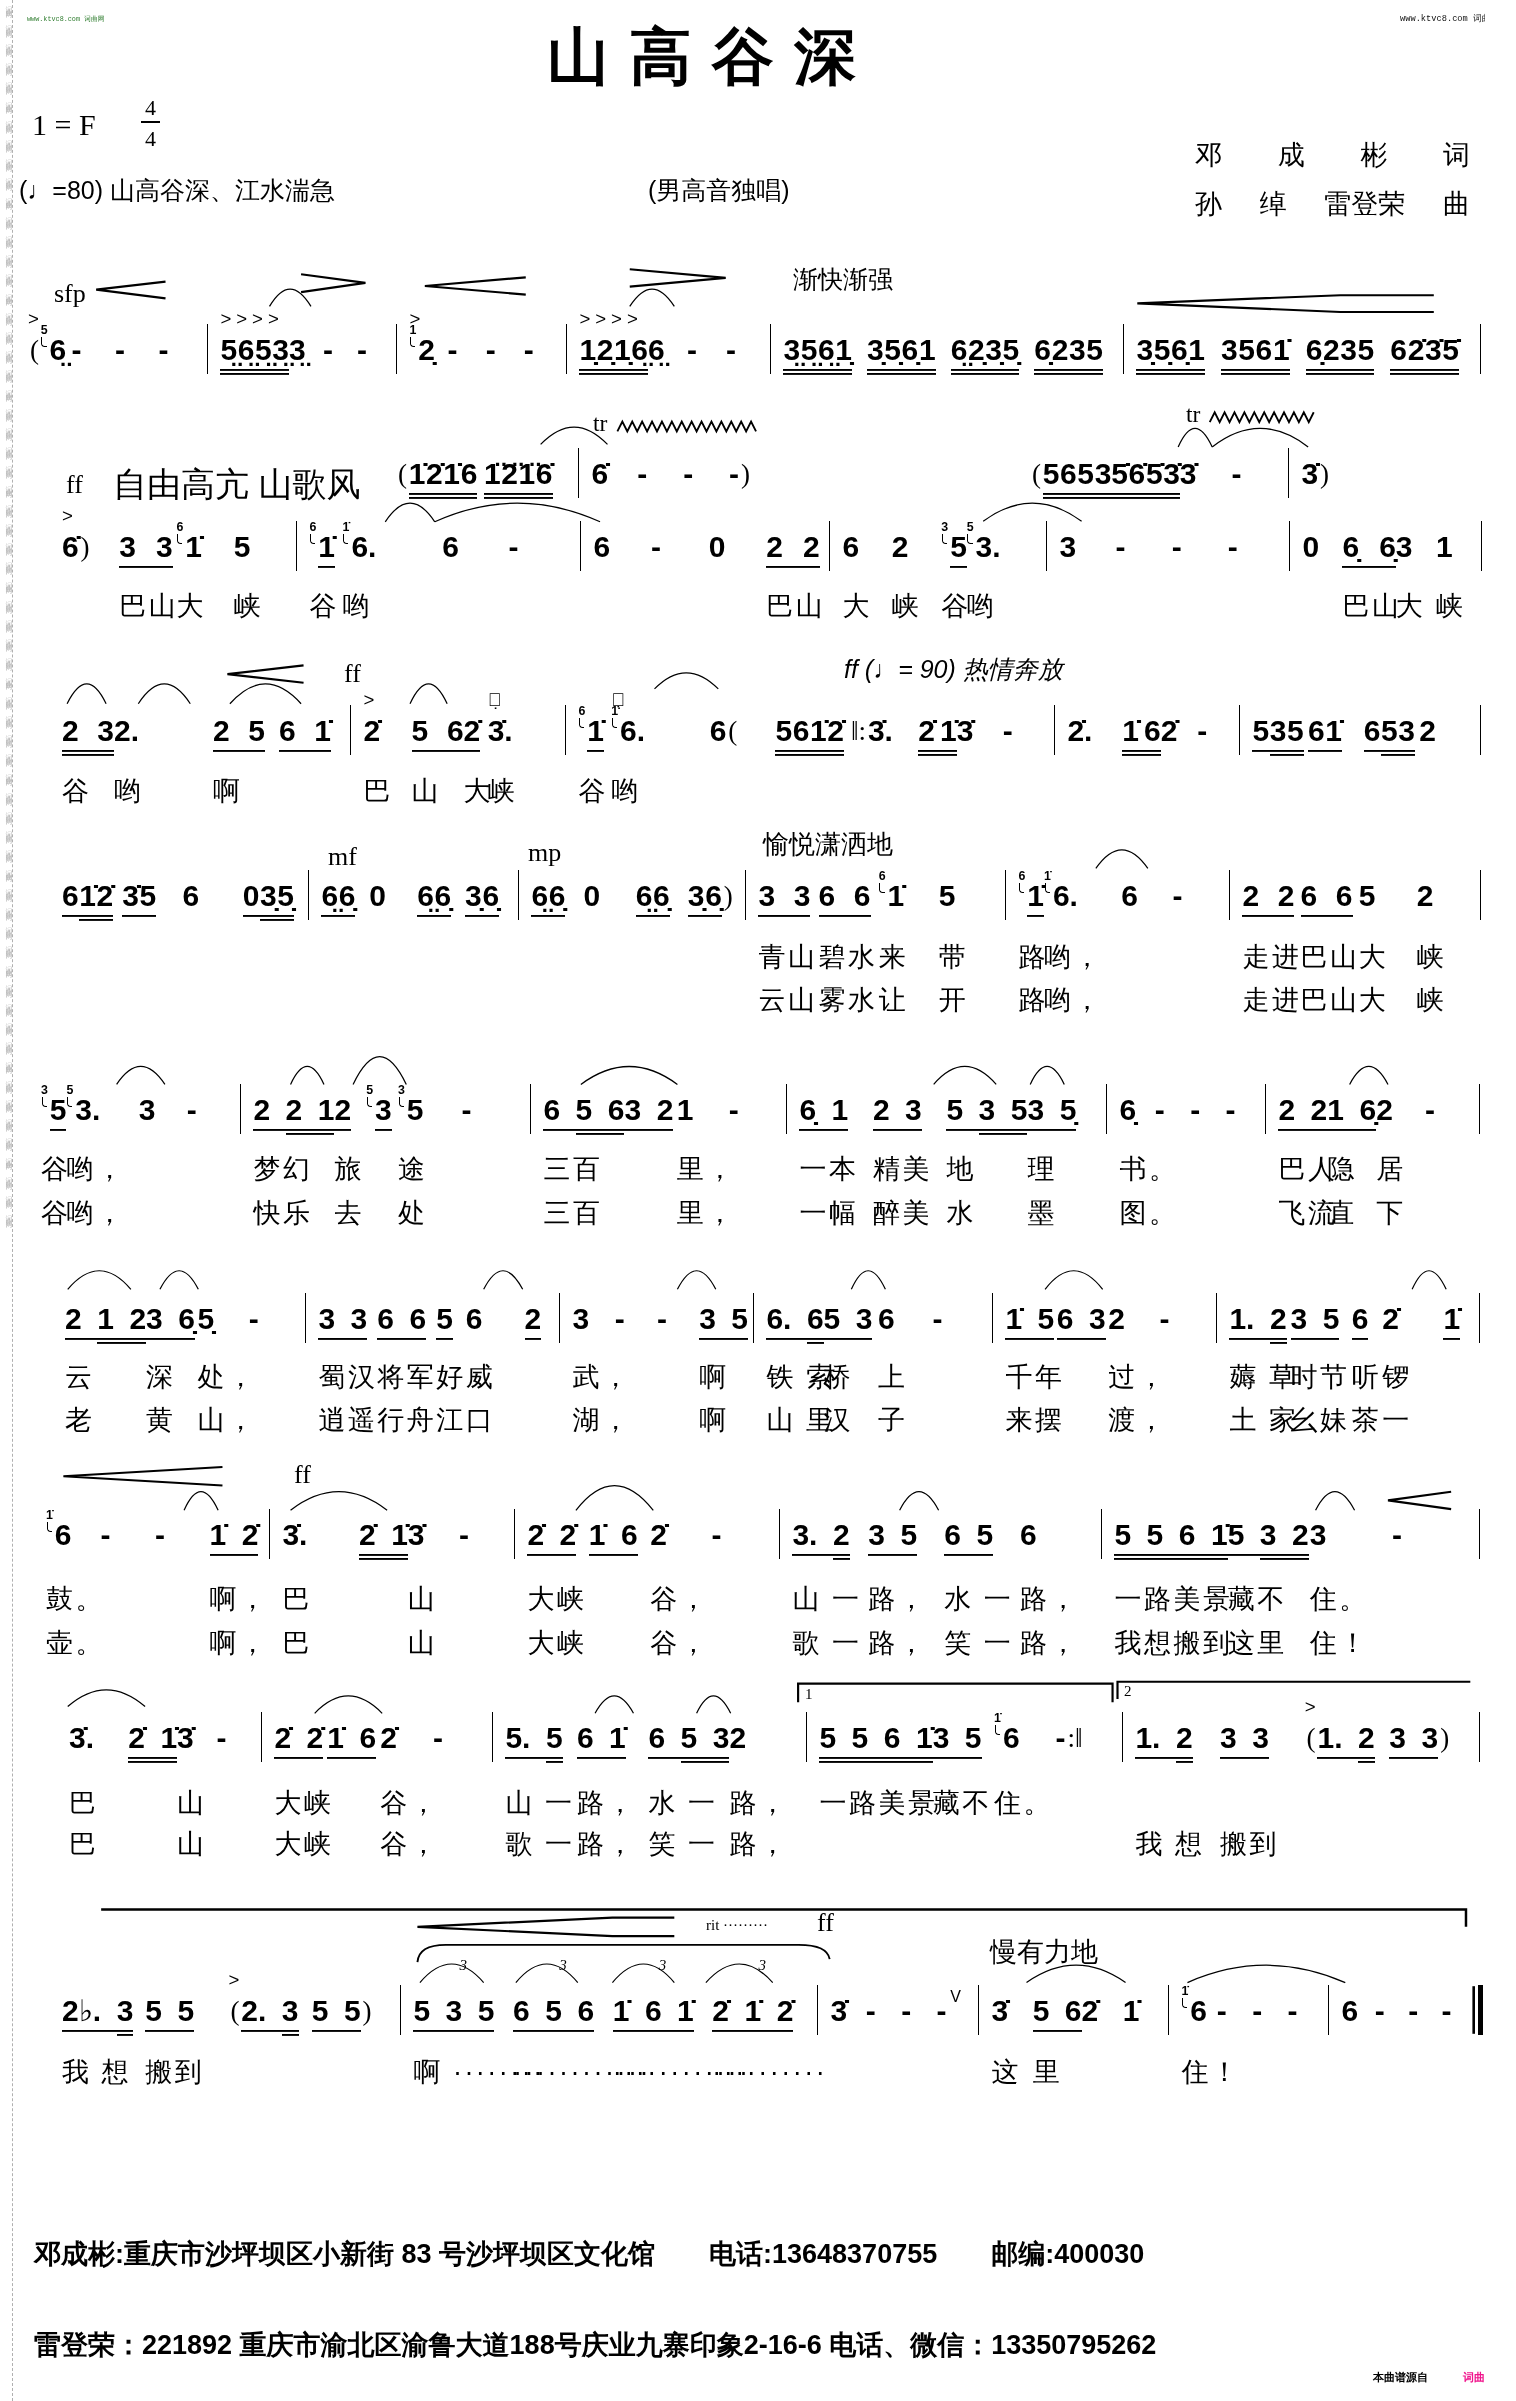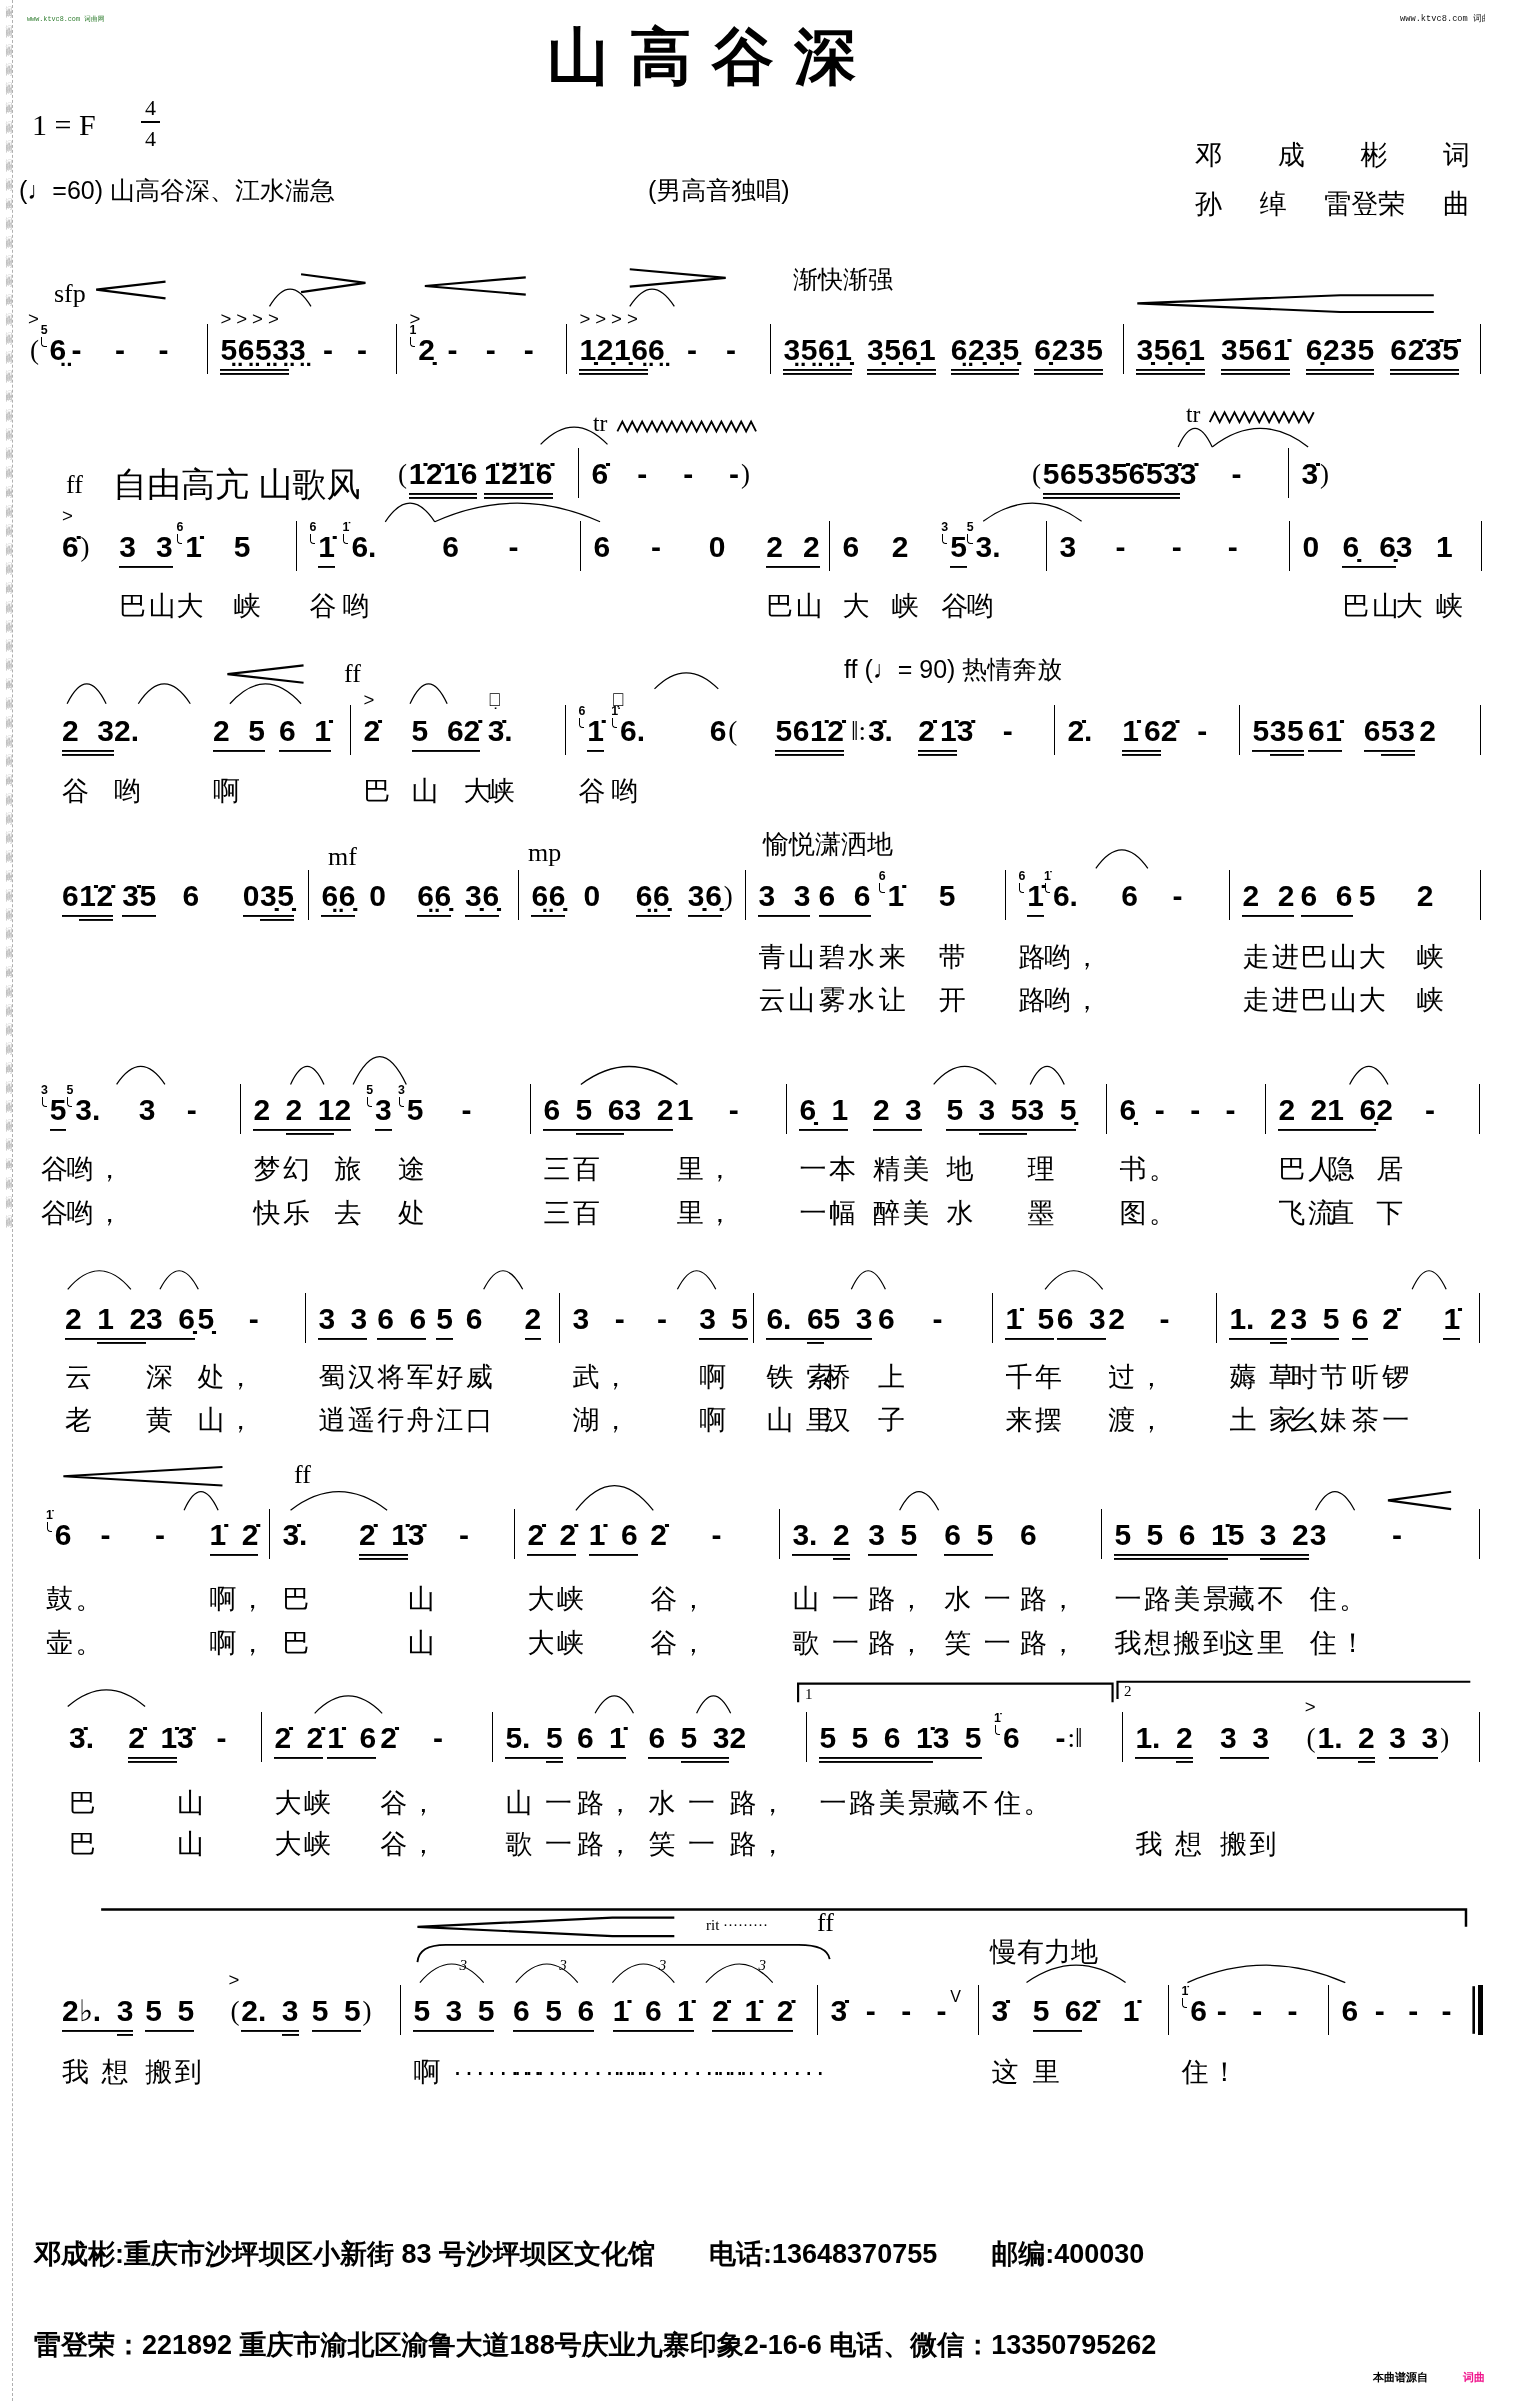--- a/index.html
+++ b/index.html
@@ -53,21 +53,21 @@
   <div class="abs wm-l">www.ktvc8.com 词曲网</div>
   <div class="abs wm-r">www.ktvc8.com 词曲网</div>
 
   <div class="abs title">山高谷深</div>
   <div class="abs key">1 = F</div>
   <div class="abs tsig">
     <span>4</span>
     <span class="bar"></span>
     <span>4</span>
   </div>
-  <div class="abs hdr" style="left:19px;top:177px;">(♩=60) 山高谷深、江水湍急</div>
+  <div class="abs hdr" style="left:19px;top:177px;">(♩=80) 山高谷深、江水湍急</div>
   <div class="abs hdr" style="left:648px;top:177px;">(男高音独唱)</div>
   <div class="abs credit" style="top:140px;">
     <span>邓</span>
     <span>成</span>
     <span>彬</span>
     <span>词</span>
   </div>
   <div class="abs credit" style="top:189px;">
     <span>孙</span>
     <span>绰</span>
@@ -75,21 +75,21 @@
     <span>曲</span>
   </div>
 
   <div class="dyn" style="left:54px;top:280px;">sfp</div>
   <div class="mk" style="left:793px;top:266px;">渐快渐强</div>
   <div class="dyn" style="left:66px;top:471px;">ff</div>
   <div class="mk" style="left:113px;top:471px;font-size:34px;">自由高亢 山歌风</div>
   <div class="dyn" style="left:593px;top:410px;font-size:23.5px;">tr</div>
   <div class="dyn" style="left:1186px;top:401px;font-size:23.5px;">tr</div>
   <div class="dyn" style="left:344px;top:660px;">ff</div>
-  <div class="mk" style="left:844px;top:656px;">ff (♩= 90) 热情奔放</div>
+  <div class="mk" style="left:844px;top:656px;font-style:italic;">ff (♩= 90) 热情奔放</div>
   <div class="dyn" style="left:328px;top:843px;">mf</div>
   <div class="dyn" style="left:528px;top:839px;">mp</div>
   <div class="mk" style="left:763px;top:831px;font-size:26px;">愉悦潇洒地</div>
   <div class="dyn" style="left:294px;top:1461px;">ff</div>
   <div class="dyn" style="left:805px;top:1681px;font-size:15px;">1</div>
   <div class="dyn" style="left:1124px;top:1678px;font-size:15px;">2</div>
   <div class="dyn" style="left:706px;top:1912px;font-size:15px;">rit ·········</div>
   <div class="dyn" style="left:817px;top:1909px;">ff</div>
   <div class="mk" style="left:990px;top:1927px;font-size:27px;margin-top:12px;">慢有力地</div>
 

